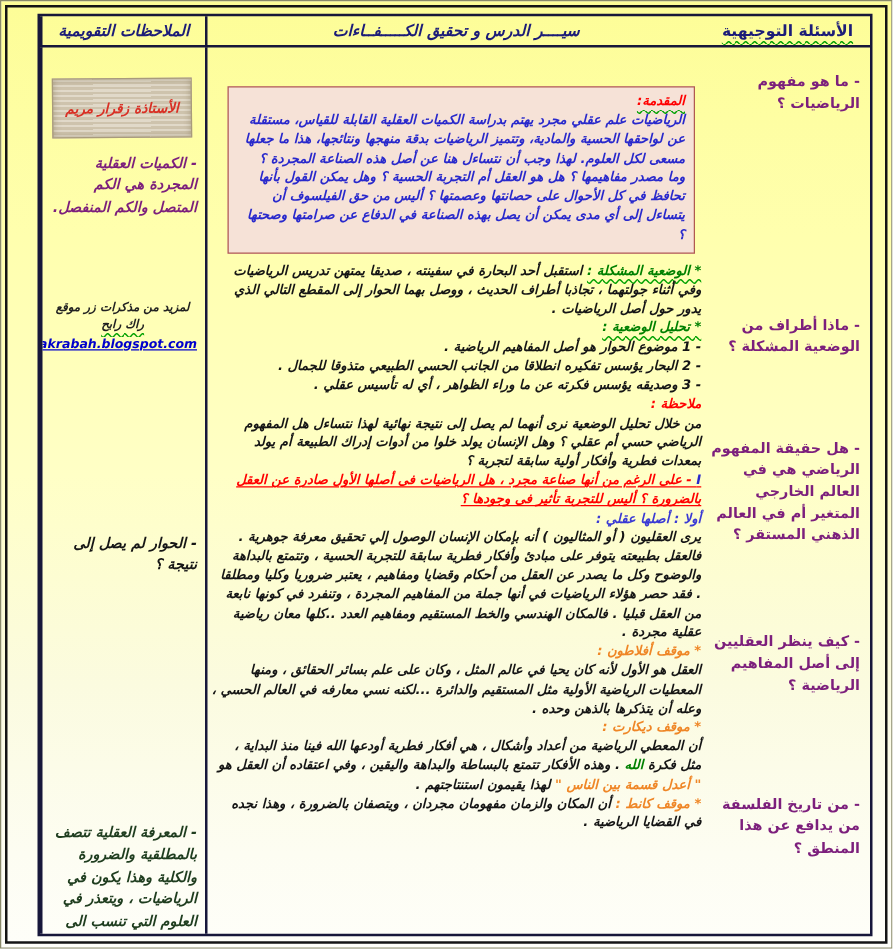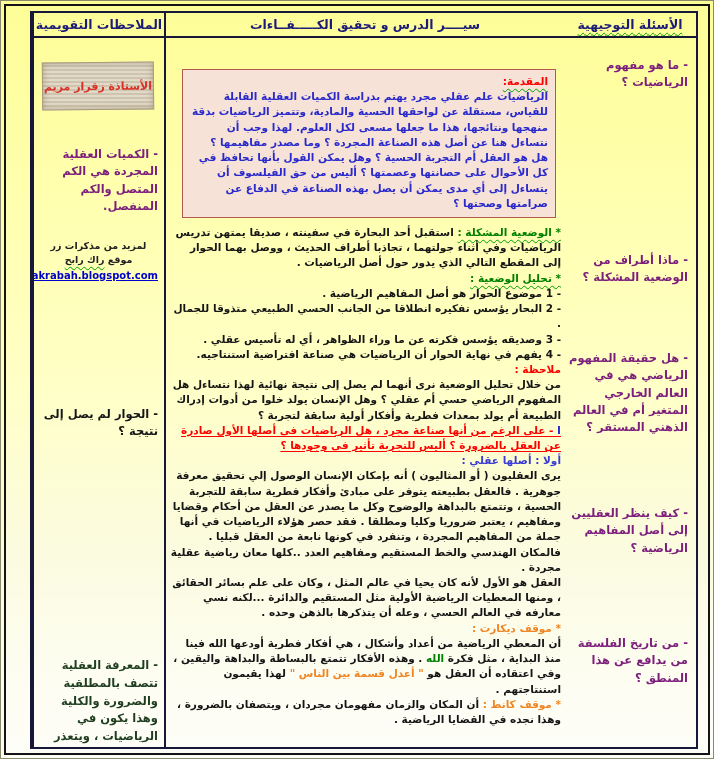--- a/index.html
+++ b/index.html
@@ -30,21 +30,21 @@
     grid-template-columns:132px 400px 1fr; 
     grid-template-rows:25px 1fr;
     direction:rtl;
   }
   .hdr{
     border-bottom:2px solid #17173a;
     display:flex; align-items:center; justify-content:center;
     font-size:12.5px; color:#1c1c78;
     white-space:nowrap; overflow:hidden;
   }
-  .cell-border-start{ border-left:2px solid #17173a; }
+  .cell-border-start{ border-left:2px solid #17173a;font-style:italic; }
   .bodycell{ position:relative; overflow:hidden; }
 
   
   .cell-m{ font-size:10.5px; line-height:1.45; color:#151515; text-align:right; padding:16px 3px; }
   .intro-box{
     margin:15px 5px 7px 13px;
     background:#f6e2d7;
     border:1px solid #b05a50;
     padding:4px 7px 6px 7px;
     color:#2929cc;
@@ -81,24 +81,24 @@
     background:
       repeating-linear-gradient(0deg, rgba(255,255,255,.28) 0 2px, rgba(0,0,0,0.04) 2px 4px),
       #d6cbb4;
     border:1px solid #a89a7c;
     box-shadow:inset 0 0 6px rgba(90,75,40,.35);
     display:flex; align-items:center; justify-content:center;
     color:#d93025; font-size:11px; white-space:nowrap; overflow:hidden;
     transform:rotate(-.5deg);
     text-align:right;
   }
-  .note-purple{ top:84px; color:#7c1f7c;margin-top:24px; }
+  .note-purple{ top:84px; color:#7c1f7c; }
   .promo{ top:201px; font-size:9.5px; font-weight:bold; text-align:center; color:#222; }
   .promo a{ color:#0000cc; text-decoration:underline; font-size:10px; direction:ltr; unicode-bidi:embed; }
-  .note-black{ top:368px; color:#161616; }
+  .note-black{ top:388px; color:#161616; }
   .note-darkgreen{ top:619px; color:#1f3d1f; line-height:1.55; }
 </style>
 </head>
 <body>
 
 <div class="page">
   <div class="frame"></div>
 
   <div class="doc-table">
 
@@ -130,34 +130,34 @@
       <p class="para">
         <span class="lbl-green wavy">* الوضعية المشكلة :</span><span> استقبل أحد البحارة في سفينته ، صديقا يمتهن تدريس الرياضيات وفي أثناء جولتهما ، تجاذبا أطراف الحديث ، ووصل بهما الحوار إلى المقطع التالي الذي يدور حول أصل الرياضيات .</span>
       </p>
 
       <p class="para lbl-green wavy">* تحليل الوضعية :</p>
 
       <div>
         <div class="para">- 1  موضوع الحوار هو أصل المفاهيم الرياضية .</div>
         <div class="para">- 2  البحار يؤسس تفكيره انطلاقا من الجانب الحسي الطبيعي متذوقا للجمال .</div>
         <div class="para">- 3 وصديقه يؤسس فكرته عن ما وراء الظواهر ، أي له تأسيس عقلي .</div>
-        <div class="para">- 4 يفهم في نهاية الحوار أن الرياضيات هي صناعة افتراضية استنتاجيه.</div>
       </div>
 
       <p class="para lbl-red">ملاحظة :</p>
       <p class="para">من خلال تحليل الوضعية نرى أنهما لم يصل إلى نتيجة نهائية لهذا نتساءل هل المفهوم الرياضي حسي أم عقلي ؟ وهل الإنسان يولد خلوا من أدوات إدراك الطبيعة أم يولد بمعدات فطرية وأفكار أولية سابقة لتجربة ؟</p>
 
       <p class="para problem-line">
         <span class="numeral">I</span><span> - على الرغم من أنها صناعة مجرد ، هل الرياضيات فى أصلها الأول صادرة عن العقل بالضرورة ؟ أليس للتجربة تأثير فى وجودها ؟</span>
       </p>
 
       <p class="para lbl-blue">أولا : أصلها عقلي :</p>
 
       <p class="para">يرى العقليون ( أو المثاليون ) أنه بإمكان الإنسان الوصول إلي تحقيق معرفة جوهرية . فالعقل بطبيعته يتوفر على مبادئ وأفكار فطرية سابقة للتجربة الحسية ، وتتمتع بالبداهة والوضوح وكل ما يصدر عن العقل من أحكام وقضايا ومفاهيم ، يعتبر ضروريا وكليا ومطلقا . فقد حصر هؤلاء الرياضيات في أنها جملة من المفاهيم المجردة ، وتنفرد في كونها نابعة من العقل قبليا . فالمكان الهندسي والخط المستقيم ومفاهيم العدد ..كلها معان رياضية عقلية مجردة .</p>
 
+      <p class="para lbl-orange">* موقف أفلاطون :</p>
       <p class="para">العقل هو الأول لأنه كان يحيا في عالم المثل ، وكان على علم بسائر الحقائق ، ومنها المعطيات الرياضية الأولية مثل المستقيم والدائرة ...لكنه نسي معارفه في العالم الحسي ، وعله أن يتذكرها بالذهن وحده .</p>
 
       <p class="para lbl-orange">* موقف ديكارت :</p>
       <p class="para">
         <span>أن المعطي الرياضية من أعداد وأشكال ، هي أفكار فطرية أودعها الله فينا منذ البداية ، مثل فكرة </span><span class="txt-green">الله</span><span> . وهذه الأفكار تتمتع بالبساطة والبداهة واليقين ، وفي اعتقاده أن العقل هو </span><span class="txt-orange">" أعدل قسمة بين الناس "</span><span> لهذا يقيمون استنتاجتهم .</span>
       </p>
 
       <p class="para">
         <span class="lbl-orange">* موقف كانط :</span><span> أن المكان والزمان مفهومان مجردان ، ويتصفان بالضرورة ، وهذا نجده في القضايا الرياضية .</span>
       </p>

